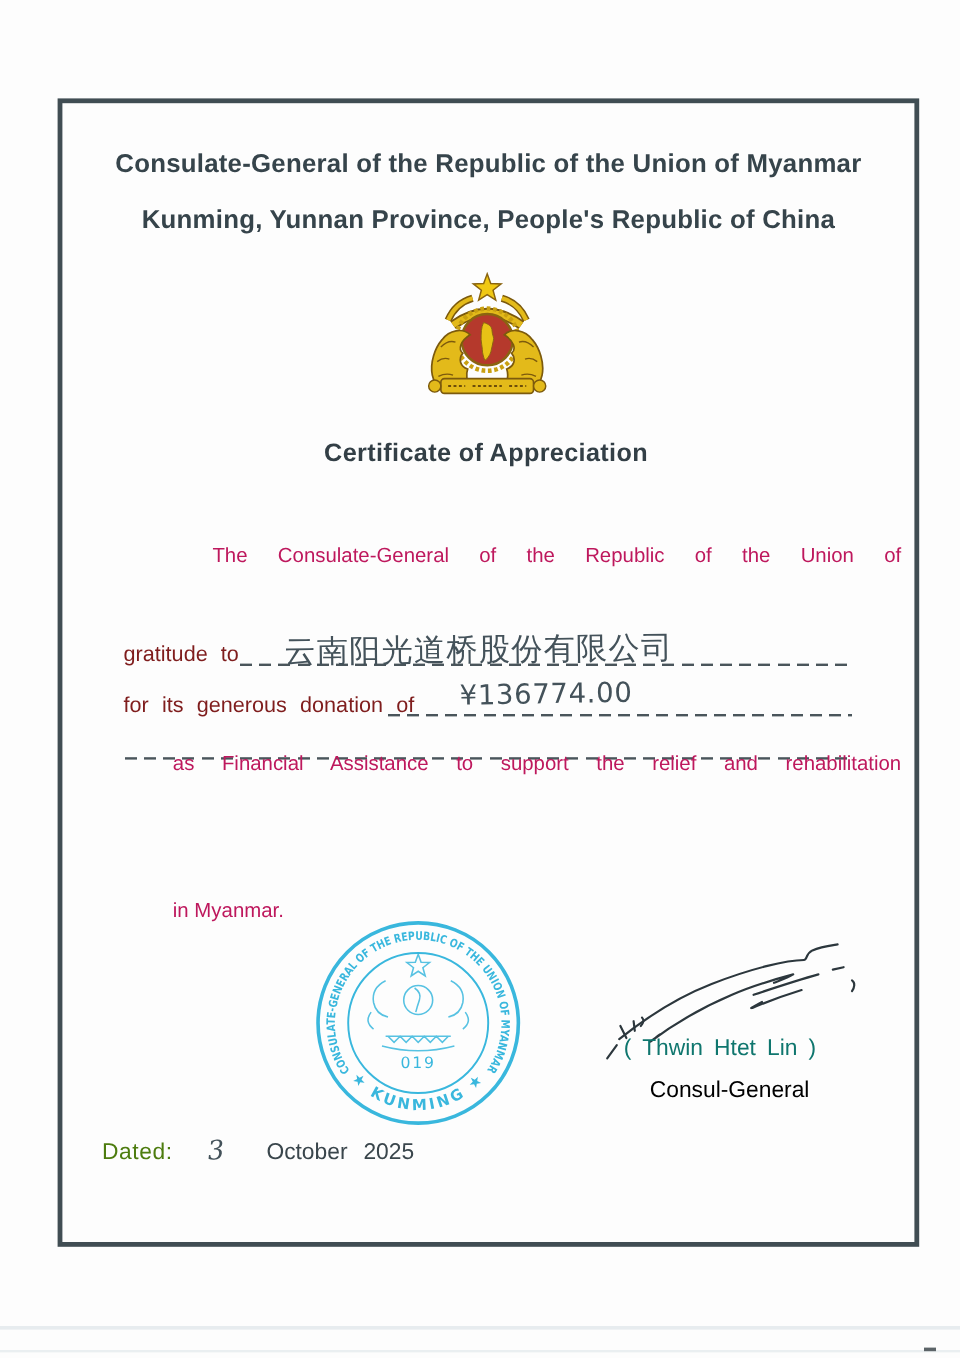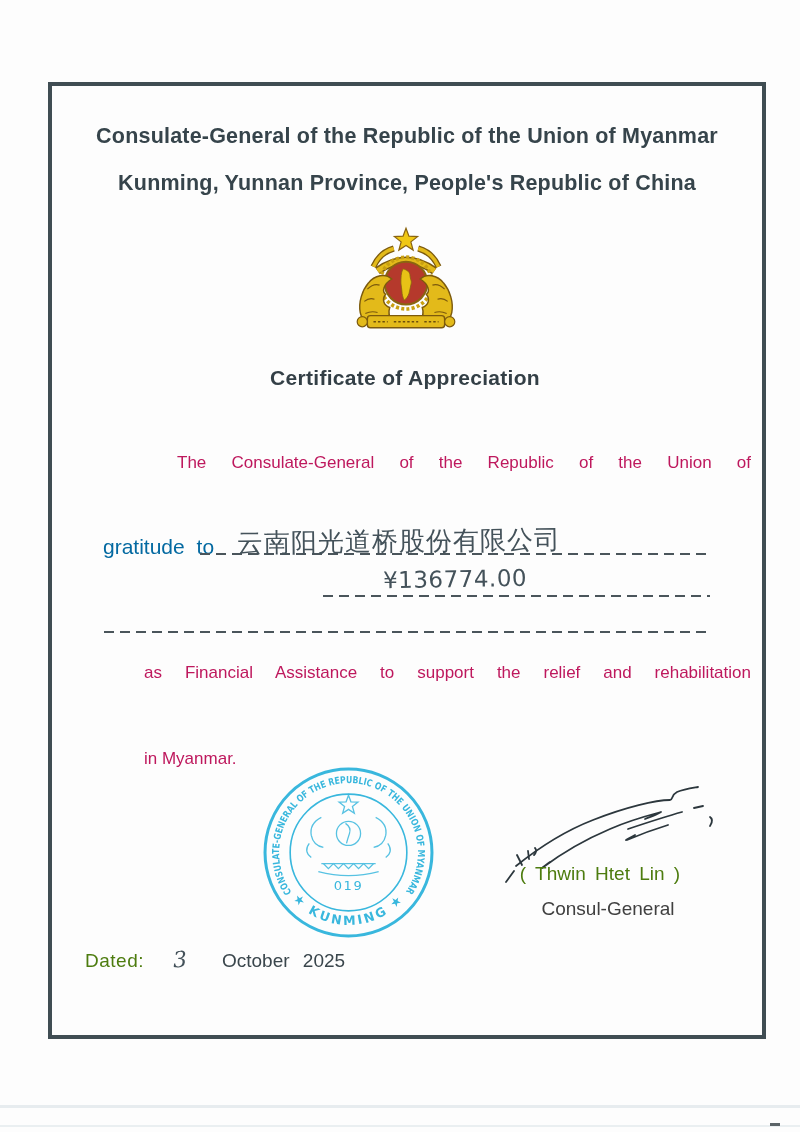--- a/index.html
+++ b/index.html
@@ -10,40 +10,40 @@
   .hdr{position:absolute;left:52px;width:710px;text-align:center;font-weight:bold;
        font-size:21.5px;color:#36444b;letter-spacing:.2px;}
   .hdr1{top:124px;} .hdr2{top:171px;}
   .emblem{position:absolute;left:345px;top:226px;width:122px;height:106px;}
   .title{position:absolute;left:52px;top:366px;width:706px;text-align:center;
          font-weight:bold;font-size:21px;color:#333f46;letter-spacing:.3px;}
   .bline{position:absolute;left:103px;width:607px;font-size:17px;line-height:26px;
          color:#be185d;text-align:justify;text-align-last:justify;margin-left:41px;}
   .bl1{top:450px;padding-left:33px;width:574px;}
   .bl2{top:492px;}
-  .bl6{top:660px;} .bl7{top:703px;}
+  .bl6{top:624px;} .bl7{top:703px;}
   .bl8{top:746px;text-align:left;text-align-last:left;}
-  .inline-label{position:absolute;left:103px;font-size:21px;color:#0369a1;word-spacing:6px;}
+  .inline-label{position:absolute;left:103px;font-size:18px;color:#7f1d1d;word-spacing:6px;}
   .lbl3{top:535px;} .lbl4{top:577px;}
   .dash{position:absolute;height:2px;
         background-image:repeating-linear-gradient(90deg,#4a555b 0 10px,transparent 10px 16px);}
   .d1{left:200px;top:553px;width:510px;}
   .d2{left:323px;top:595px;width:387px;}
   .d3{left:104px;top:631px;width:606px;}
   .hw{position:absolute;color:#44525a;font-family:"DejaVu Sans",sans-serif;}
   .hw-cn{left:237px;top:524px;font-size:26px;letter-spacing:1px;transform:rotate(-.6deg);}
   .hw-amt{left:383px;top:566px;font-size:23px;transform:rotate(-1deg);letter-spacing:.5px;}
   .hw-day{left:160px;top:947px;width:40px;text-align:center;font-size:22px;
           font-family:"DejaVu Serif",serif;font-style:italic;transform:rotate(-4deg);}
   .stamp{position:absolute;left:261px;top:765px;width:175px;height:175px;opacity:.95;}
   .sig{position:absolute;left:498px;top:776px;width:230px;height:112px;}
   .sig-name{position:absolute;left:500px;top:863px;width:200px;text-align:center;
-            font-size:19px;color:#4d7c0f;word-spacing:4px;}
+            font-size:19px;color:#0f766e;word-spacing:4px;}
   .sig-role{position:absolute;left:508px;top:898px;width:200px;text-align:center;
-            font-size:19px;color:#404040;}
+            font-size:19px;color:#000000;}
   .date-label{position:absolute;left:85px;top:950px;font-size:19px;color:#4d7c0f;letter-spacing:.5px;}
   .date-my{position:absolute;left:222px;top:950px;font-size:19px;color:#3a464c;word-spacing:8px;}
   .scanline1{position:absolute;left:0;top:1105px;width:800px;height:3px;background:#dde4e8;opacity:.7;}
   .scanline2{position:absolute;left:0;top:1125px;width:800px;height:2px;background:#eaeff1;}
   .scantick{position:absolute;left:770px;top:1123px;width:10px;height:3px;background:#5c6468;}
 </style>
 </head>
 <body>
 
 <div class="page">
@@ -88,20 +88,21 @@
   </svg>
 
   <div class="title">Certificate of Appreciation</div>
 
   <div class="bline bl1">The Consulate-General of the Republic of the Union of</div>
 
   <span class="inline-label lbl3">gratitude to</span>
   <div class="dash d1"></div>
   <span class="hw hw-cn">云南阳光道桥股份有限公司</span>
 
+  <span class="inline-label lbl4">for its generous donation of</span>
   <div class="dash d2"></div>
   <span class="hw hw-amt">¥136774.00</span>
 
   <div class="dash d3"></div>
 
   <div class="bline bl6">as Financial Assistance to support the relief and rehabilitation</div>
   <div class="bline bl8">in Myanmar.</div>
 
   <svg class="stamp" viewBox="0 0 174 174">
     <g stroke="#2fb4dc" fill="none">

